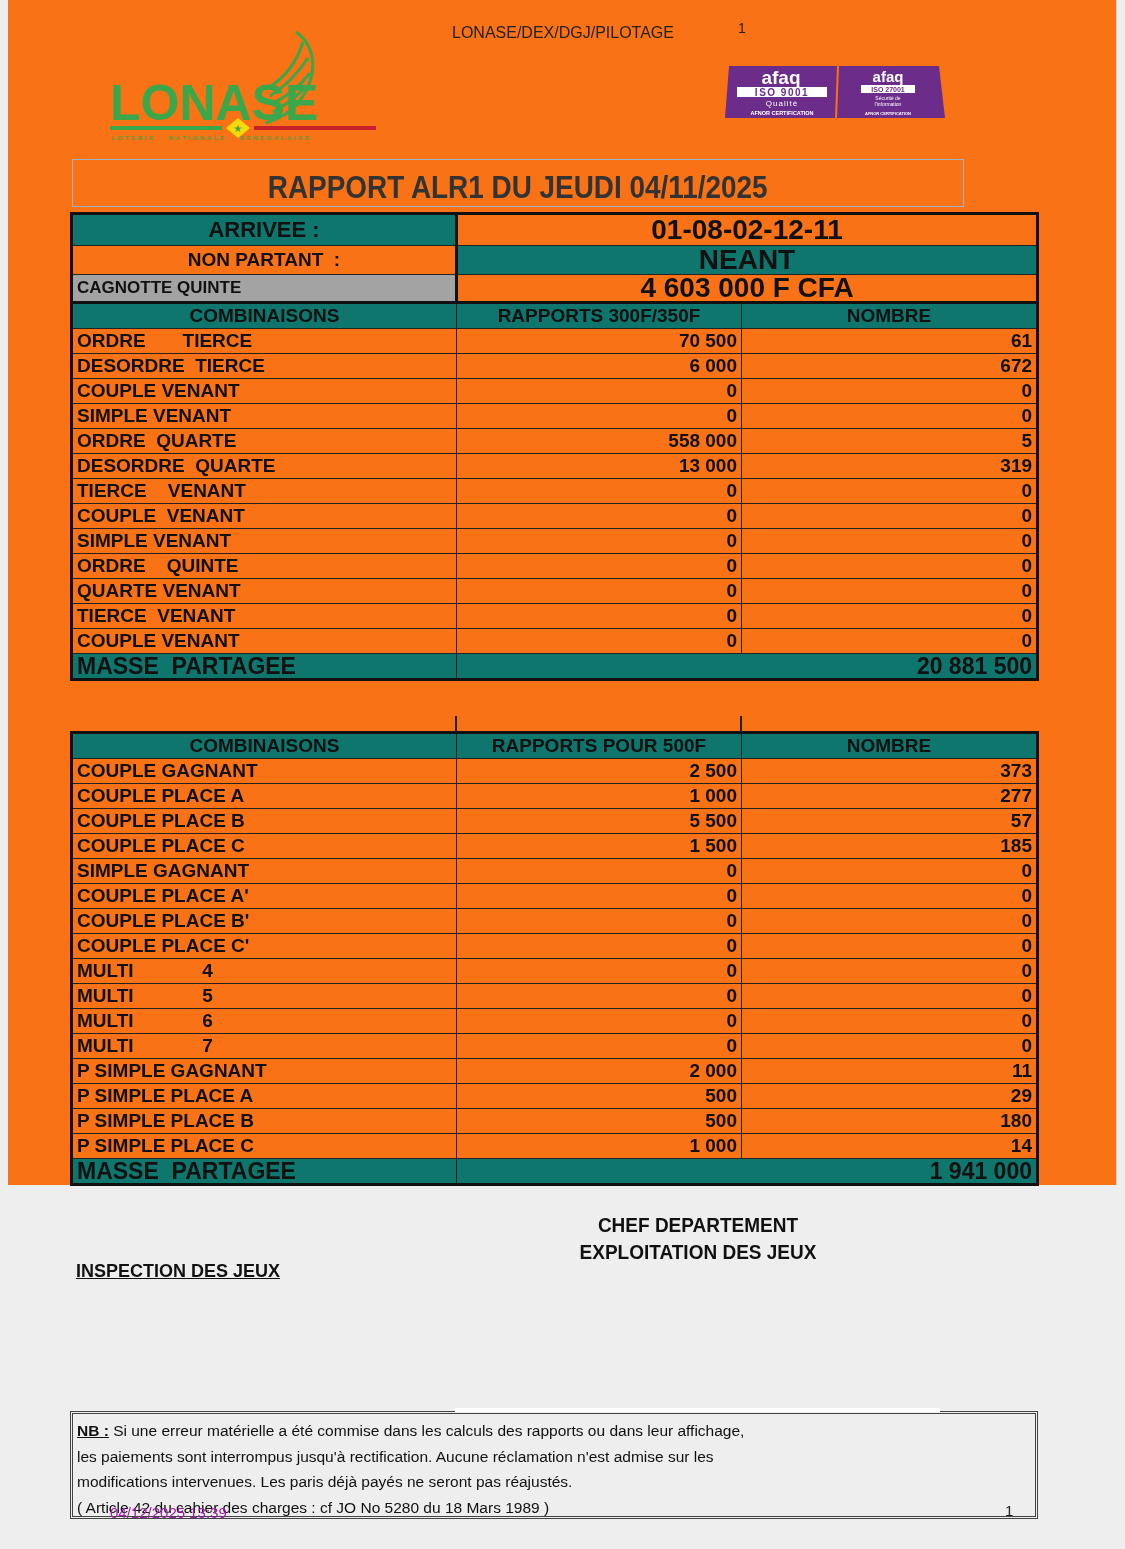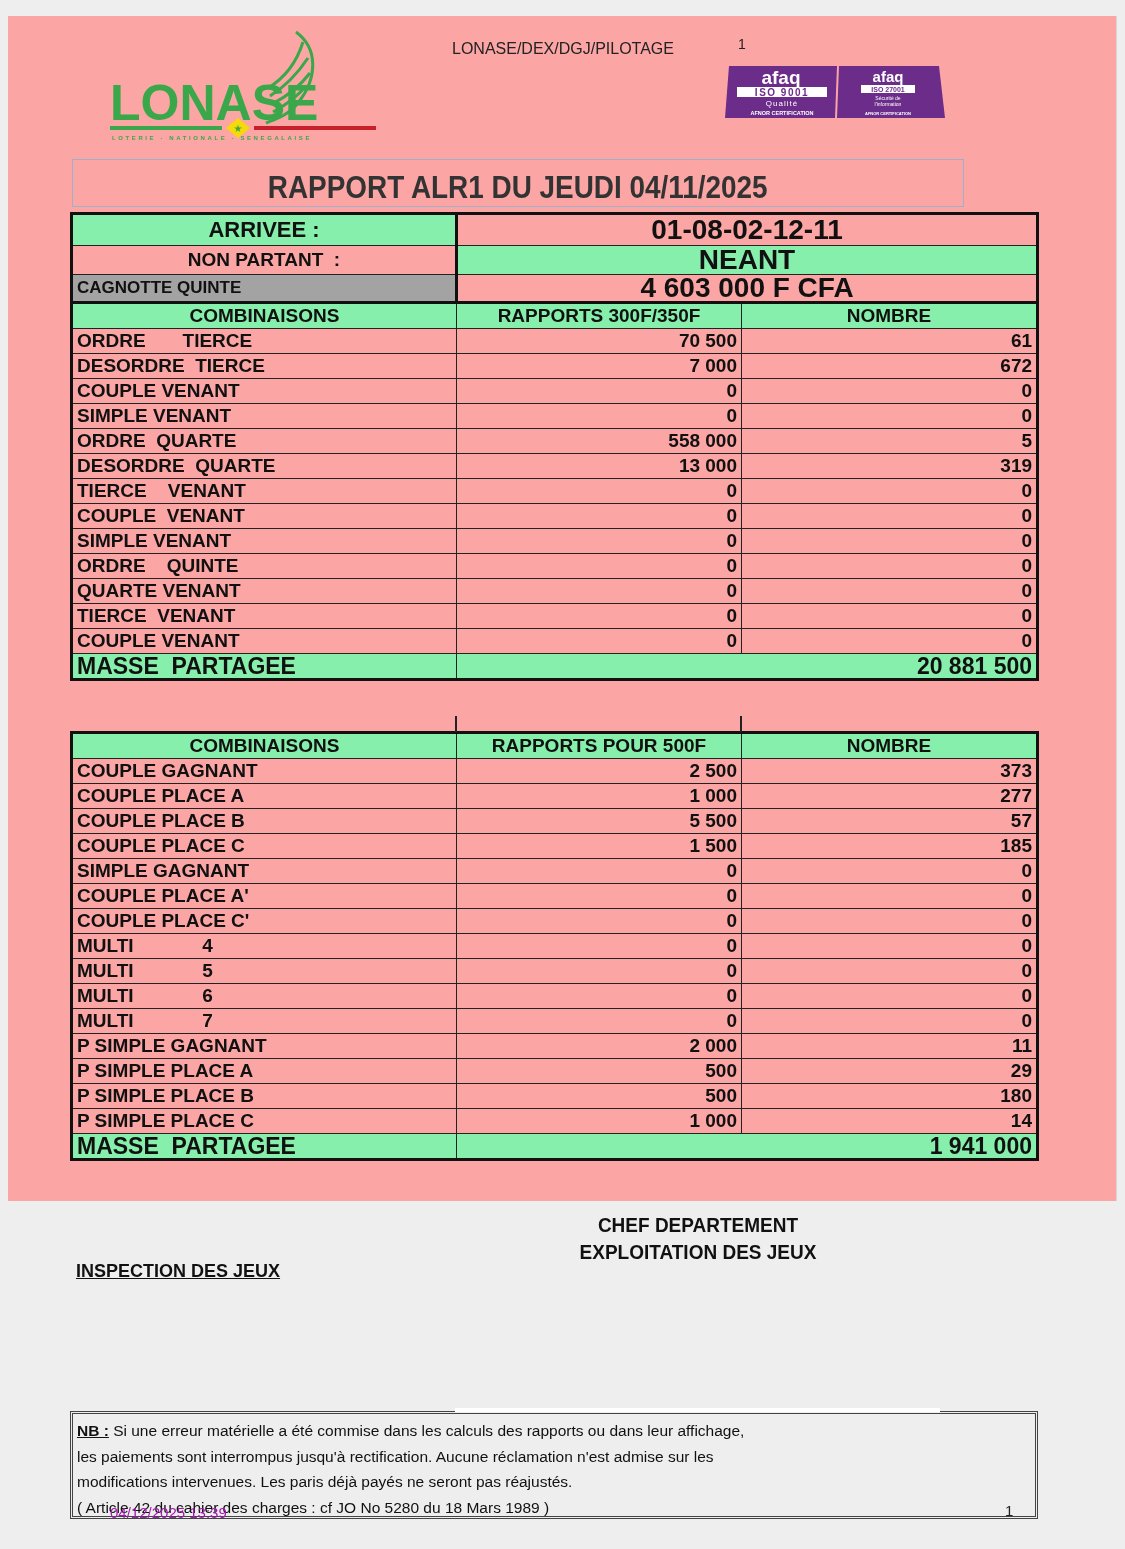--- a/index.html
+++ b/index.html
@@ -1,27 +1,27 @@
 <!DOCTYPE html>
 <html><head>
 <meta charset="utf-8">
 <style>
   html, body { margin: 0; padding: 0; }
   body { width: 1125px; height: 1549px; background: #eeeeee; position: relative; overflow: hidden; font-family: "Liberation Sans", sans-serif; color: #111; }
-  .page { position: absolute; left: 8px; top: 0; width: 1108px; height: 1185px; background: #fca5a5; border-right: 1px solid #d6d6d6; margin-top: 16px; }
+  .page { position: absolute; left: 8px; top: 0; width: 1108px; height: 1185px; background: #f97316; border-right: 1px solid #d6d6d6; }
   .ref { position: absolute; left: 444px; top: 24px; font-size: 16px; color: #222; }
   .pagenum-top { position: absolute; left: 730px; top: 20px; font-size: 14px; color: #222; }
   .logo { position: absolute; left: 108px; top: 28px; width: 270px; height: 115px; }
   .afaq { position: absolute; left: 725px; top: 66px; width: 220px; height: 52px; }
   .title-box { position: absolute; left: 72px; top: 159px; width: 890px; height: 46px; border: 1px solid #9fb0c8; display: flex; align-items: flex-start; justify-content: center; }
   .title { font-size: 31px; font-weight: bold; color: #333; letter-spacing: 0px; transform: scaleX(0.9); margin-top: 10px; }
 
   table { border-collapse: collapse; position: absolute; left: 70px; width: 966px; table-layout: fixed; }
   td { border: 1.5px solid #222; padding: 0 4px; font-weight: bold; font-size: 19px; height: 24px; line-height: 24px; white-space: pre; overflow: hidden; }
-  .gray { background: #86efac; }
+  .gray { background: #0f766e; }
   .dgray { background: #a3a3a3; margin-left: 39px; }
   .c { text-align: center; }
   .r { text-align: right; }
   .big { font-size: 22px; }
   .huge { font-size: 28px; text-align: center; }
   .masse { font-size: 23px; }
   .t1 { top: 212px; border: 3px solid #111; }
   .t2 { top: 731px; border: 3px solid #111; }
 
   .chef { position: absolute; left: 540px; top: 1212px; width: 316px; text-align: center; font-weight: bold; font-size: 20px; line-height: 27px; transform: scaleX(0.95); }
@@ -105,21 +105,21 @@
   </tr>
   </tbody>
     <tbody id="t1-body">
       <tr>
         <td>ORDRE       TIERCE</td>
         <td class="r">70 500</td>
         <td class="r">61</td>
       </tr>
       <tr>
         <td>DESORDRE  TIERCE</td>
-        <td class="r">7 000</td>
+        <td class="r">6 000</td>
         <td class="r">672</td>
       </tr>
       <tr>
         <td>COUPLE VENANT</td>
         <td class="r">0</td>
         <td class="r">0</td>
       </tr>
       <tr>
         <td>SIMPLE VENANT</td>
         <td class="r">0</td>
@@ -213,20 +213,25 @@
         <td class="r">1 500</td>
         <td class="r">185</td>
       </tr>
       <tr>
         <td>SIMPLE GAGNANT</td>
         <td class="r">0</td>
         <td class="r">0</td>
       </tr>
       <tr>
         <td>COUPLE PLACE A'</td>
+        <td class="r">0</td>
+        <td class="r">0</td>
+      </tr>
+      <tr>
+        <td>COUPLE PLACE B'</td>
         <td class="r">0</td>
         <td class="r">0</td>
       </tr>
       <tr>
         <td>COUPLE PLACE C'</td>
         <td class="r">0</td>
         <td class="r">0</td>
       </tr>
       <tr>
         <td>MULTI             4</td>

